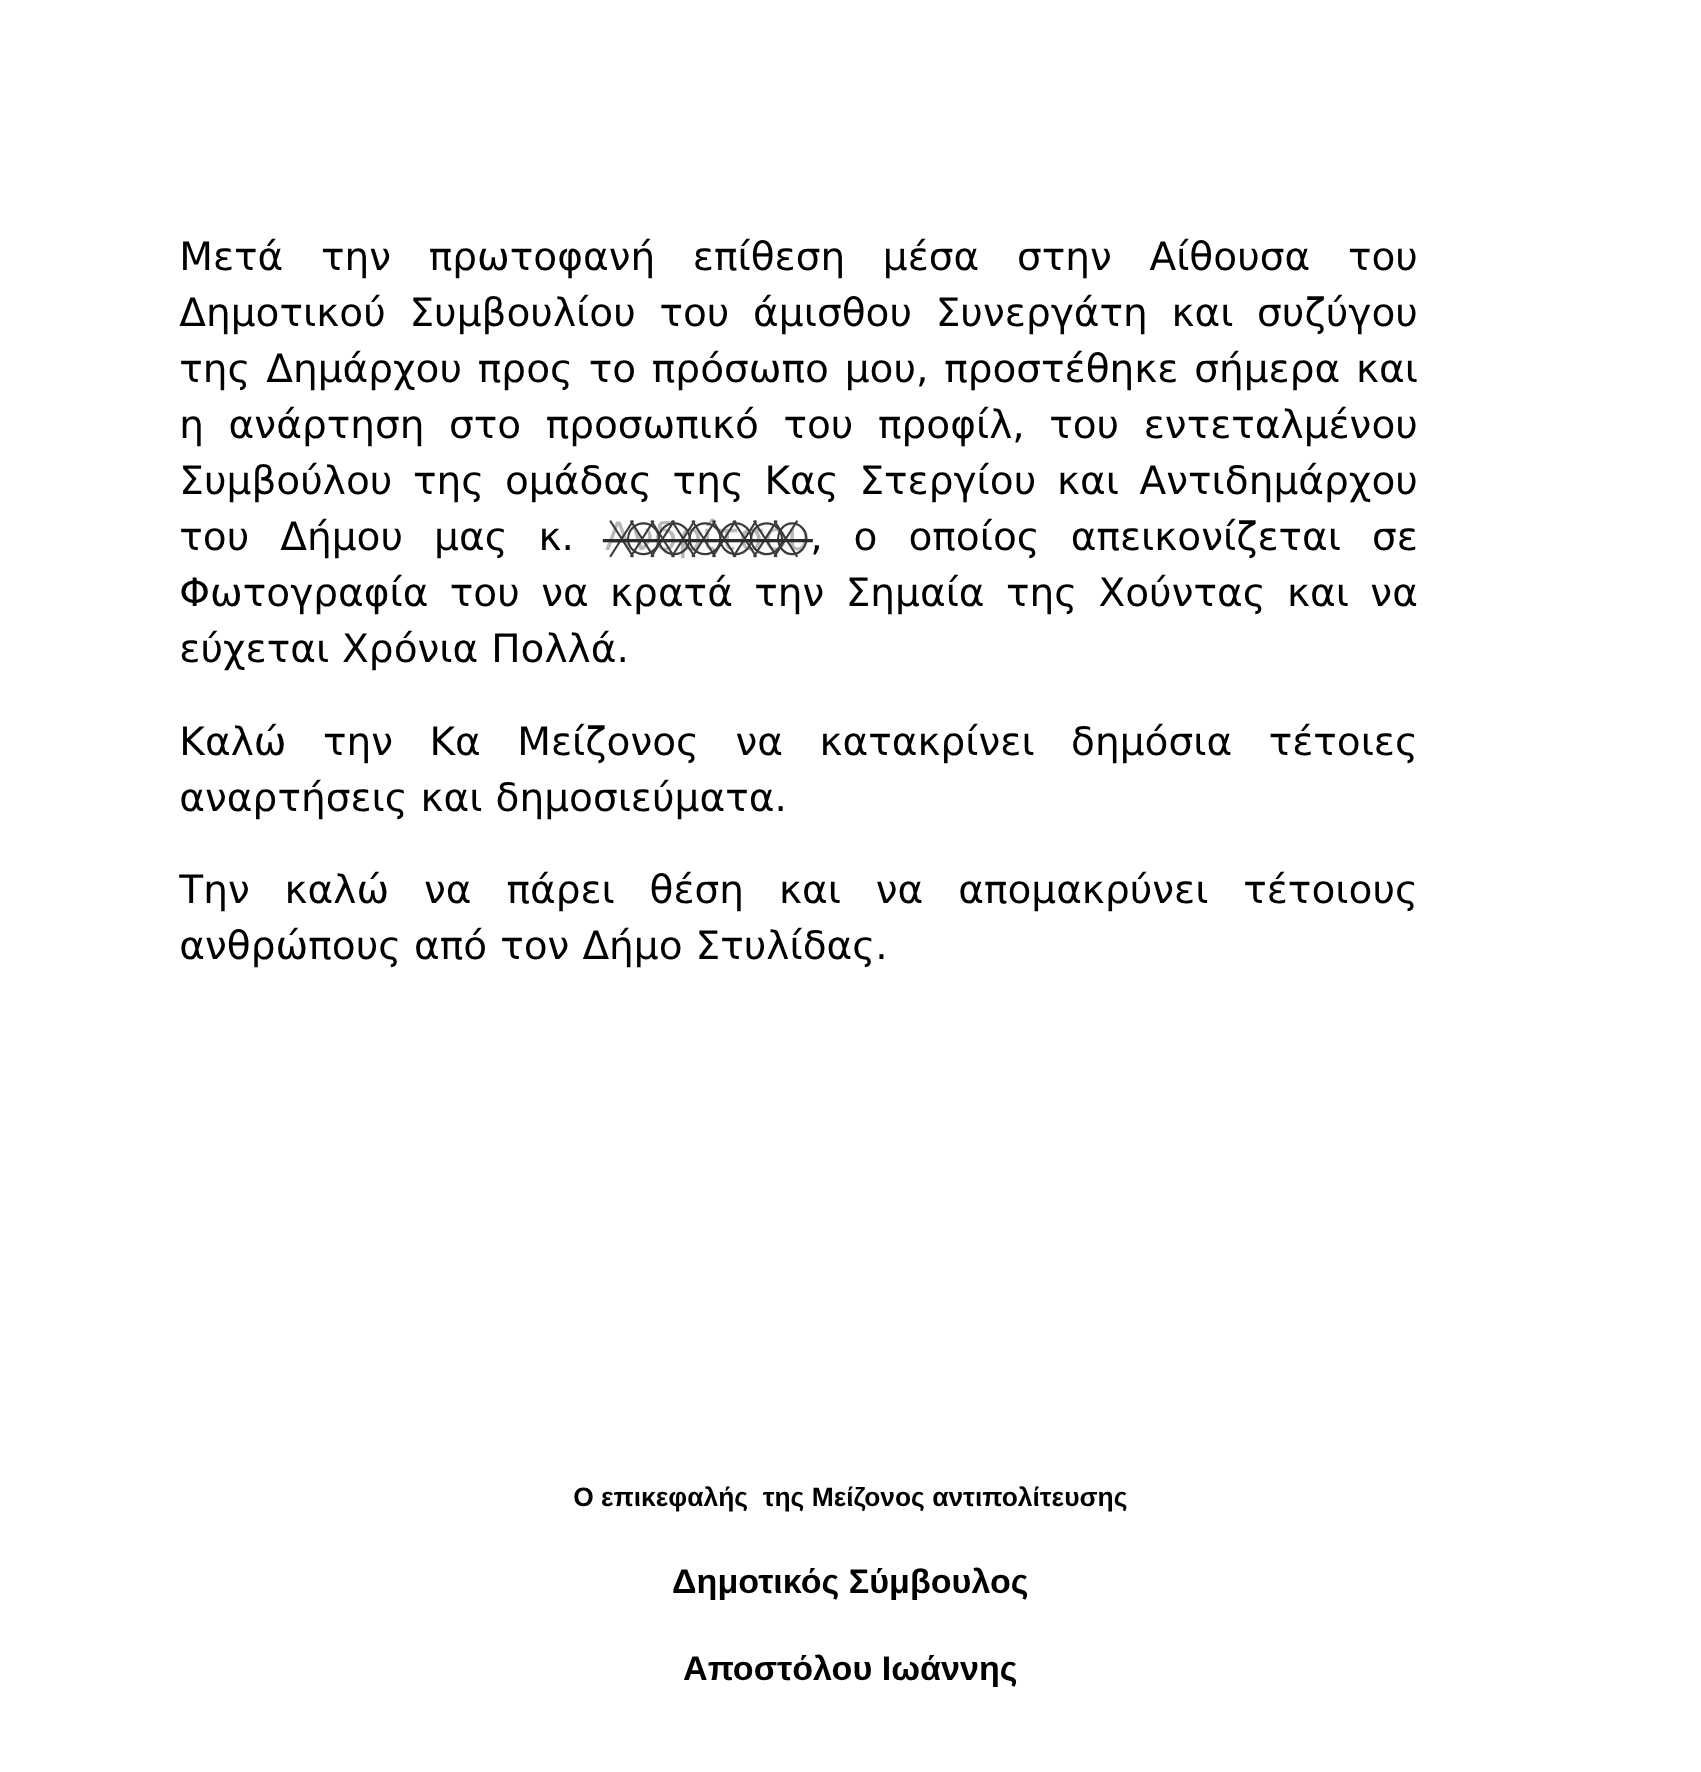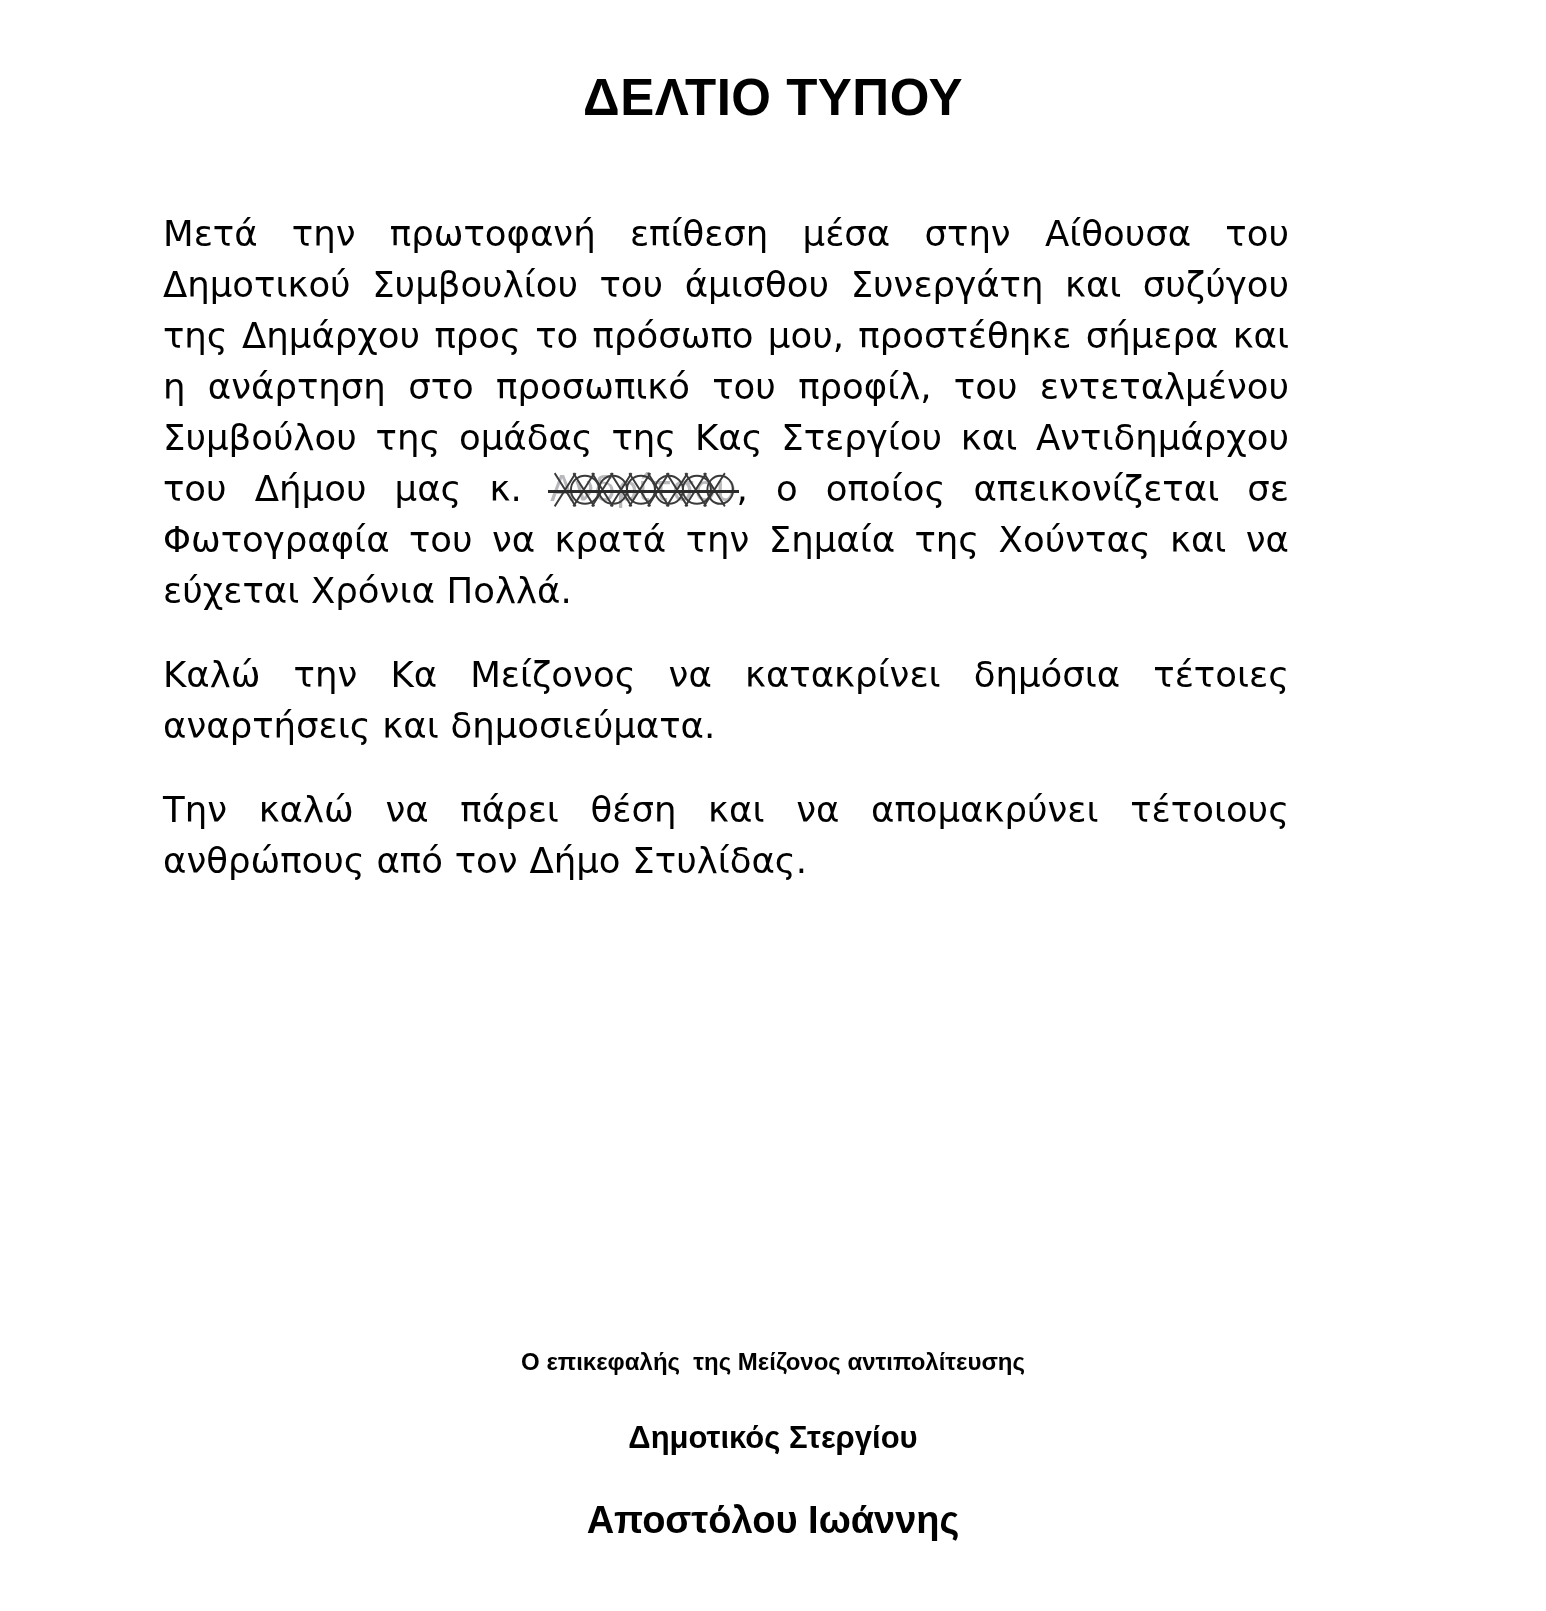--- a/index.html
+++ b/index.html
@@ -106,29 +106,28 @@
     font-family: "Liberation Sans", "DejaVu Sans", sans-serif;
     font-weight: bold;
   }
   .sig-line {
     font-size: 24px;
     line-height: 1.2;
     margin: 0 0 42px 0;
     white-space: pre;
   }
   .sig-line.l2 { font-size: 31px; }
-  .sig-line.l3 { font-size: 38px; margin-bottom: 0; }
+  .sig-line.l3 { font-size: 31px; margin-bottom: 0; }
 
 </style>
 </head>
 <body>
 
 <div class="page">
 
-  <h1 class="doc-title">ΔΕΛΤΙΟ ΤΥΠΟΥ</h1>
 
   <div class="body-block">
 
     <p class="para"><span>Μετά την πρωτοφανή επίθεση μέσα στην Αίθουσα του Δημοτικού Συμβουλίου του άμισθου Συνεργάτη και συζύγου της Δημάρχου προς το πρόσωπο μου, προστέθηκε σήμερα και η ανάρτηση στο προσωπικό του προφίλ, του εντεταλμένου Συμβούλου της ομάδας της  Κας Στεργίου και Αντιδημάρχου του Δήμου μας κ. </span><span class="redacted"><span class="redacted-label">Ανδρίτσου</span><span class="scribble">
           <svg width="100%" height="100%" viewBox="0 0 160 40" preserveAspectRatio="none" aria-hidden="true">
             <g stroke="#3a3a3a" stroke-width="1.6" fill="none">
               <path d="M4 8 L22 34 M22 8 L4 34"></path>
               <path d="M20 8 L38 34 M38 8 L20 34"></path>
               <path d="M36 8 L54 34 M54 8 L36 34"></path>
               <path d="M52 8 L70 34 M70 8 L52 34"></path>
@@ -151,17 +150,17 @@
 
     <p class="para">Καλώ την Κα Μείζονος να κατακρίνει δημόσια τέτοιες αναρτήσεις και δημοσιεύματα.</p>
 
     <p class="para">Την καλώ να πάρει θέση και να απομακρύνει τέτοιους ανθρώπους από τον Δήμο Στυλίδας.</p>
 
 
   </div>
 
   <div class="signature">
     <p class="sig-line l1">Ο επικεφαλής  της Μείζονος αντιπολίτευσης</p>
-    <p class="sig-line l2">Δημοτικός Στεργίου</p>
+    <p class="sig-line l2">Δημοτικός Σύμβουλος</p>
     <p class="sig-line l3">Αποστόλου Ιωάννης</p>
   </div>
 
 </div>
 
 </body></html>

